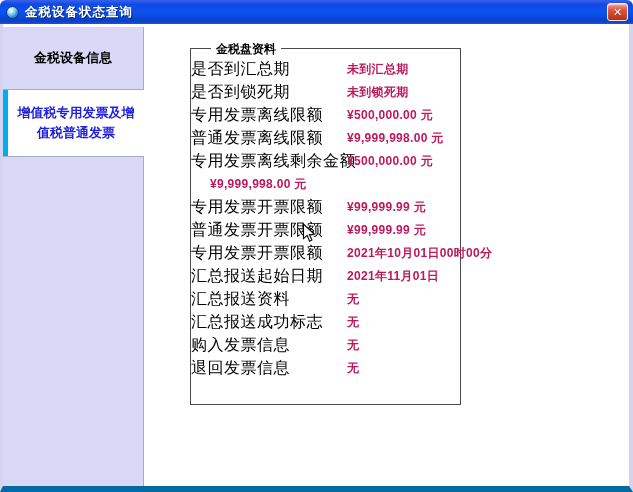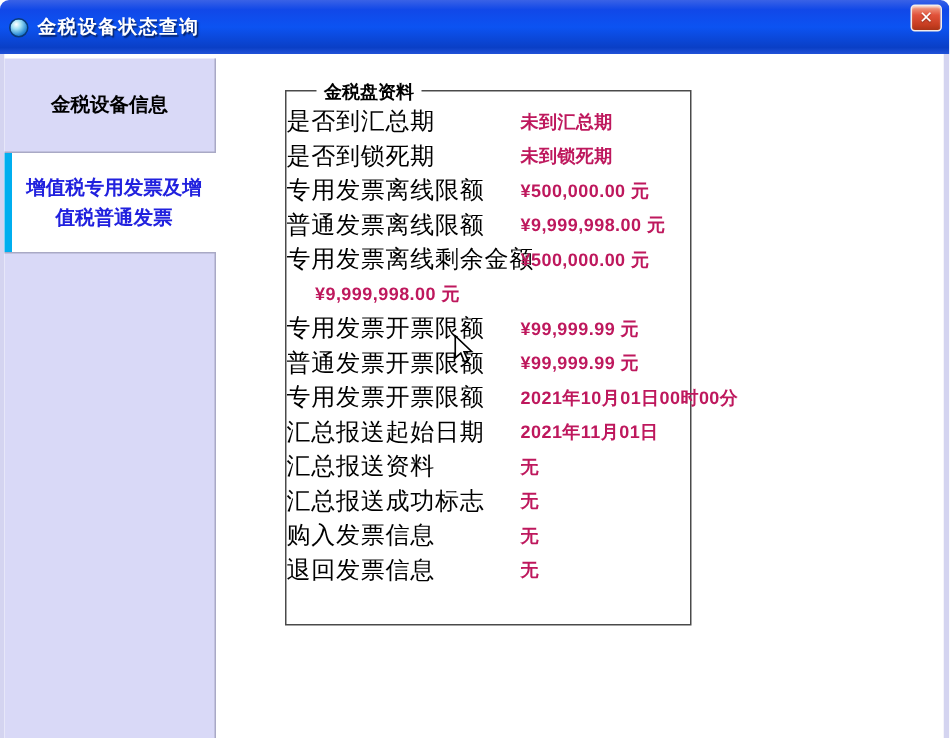--- a/index.html
+++ b/index.html
@@ -10,21 +10,21 @@
     width: 633px;
     height: 492px;
     font-family: "Liberation Sans", "DejaVu Sans", sans-serif;
     background: #ffffff;
     overflow: hidden;
   }
 
   
   .titlebar {
     position: relative;
-    height: 36px;
+    height: 24px;
     background: linear-gradient(180deg, #3A62E6 0%, #1148E8 18%, #0C53F2 50%, #0A3FC6 88%, #2152D8 100%);
     border-radius: 6px 6px 0 0;
     display: flex;
     align-items: center;
     padding: 0 6px;
   }
   .app-icon {
     width: 13px; height: 13px;
     border-radius: 50%;
     background: radial-gradient(circle at 35% 30%, #ffffff 0%, #9fe0f5 30%, #2a8ad6 68%, #0a4fa0 100%);
@@ -59,21 +59,21 @@
     text-shadow: 0 1px 1px rgba(0,0,0,0.35);
   }
 
   
   .bodyarea {
     display: flex;
     height: 468px;
     background: #ffffff;
     border-left: 3px solid #d4d4f0;
     border-right: 4px solid #d4d4f0;
-    border-bottom: 2px solid #0369a1;
+    border-bottom: 6px solid #0369a1;
   }
 
   
   .sidebar {
     width: 141px;
     flex: 0 0 141px;
     display: flex;
     flex-direction: column;
     background: #ffffff;
   }

